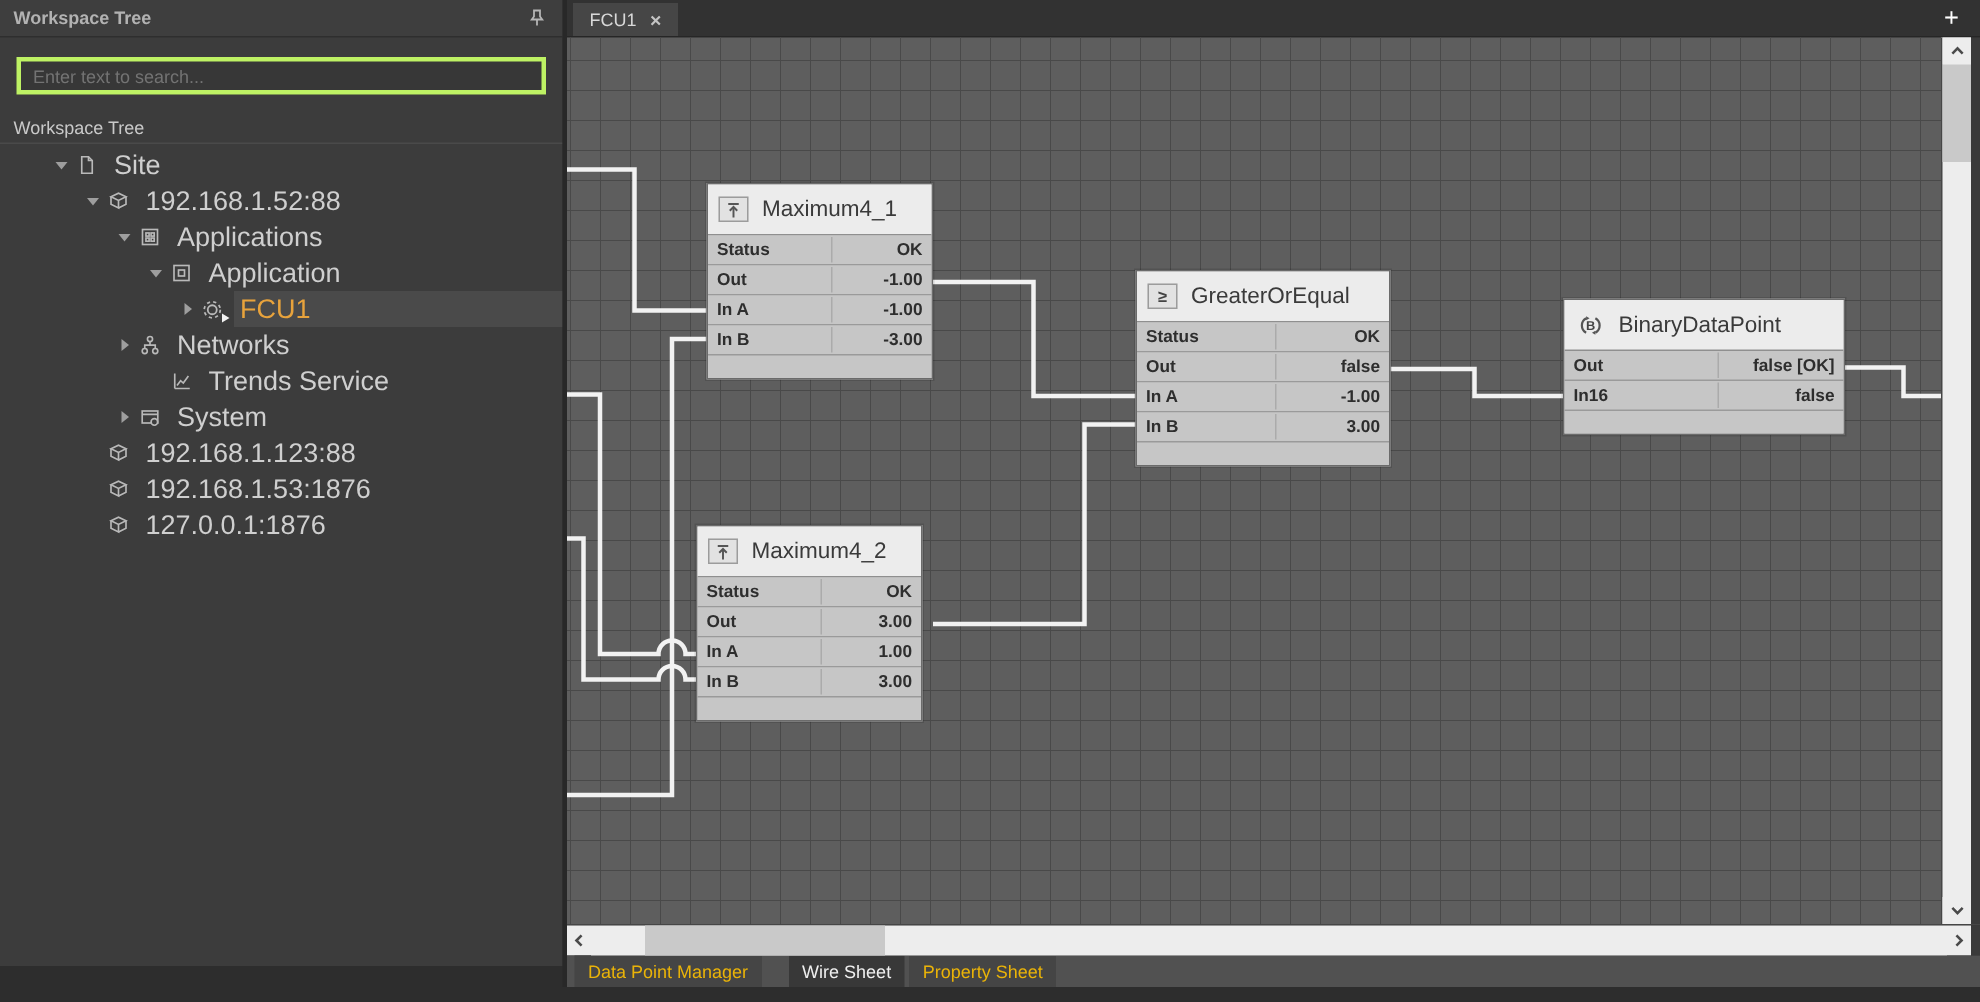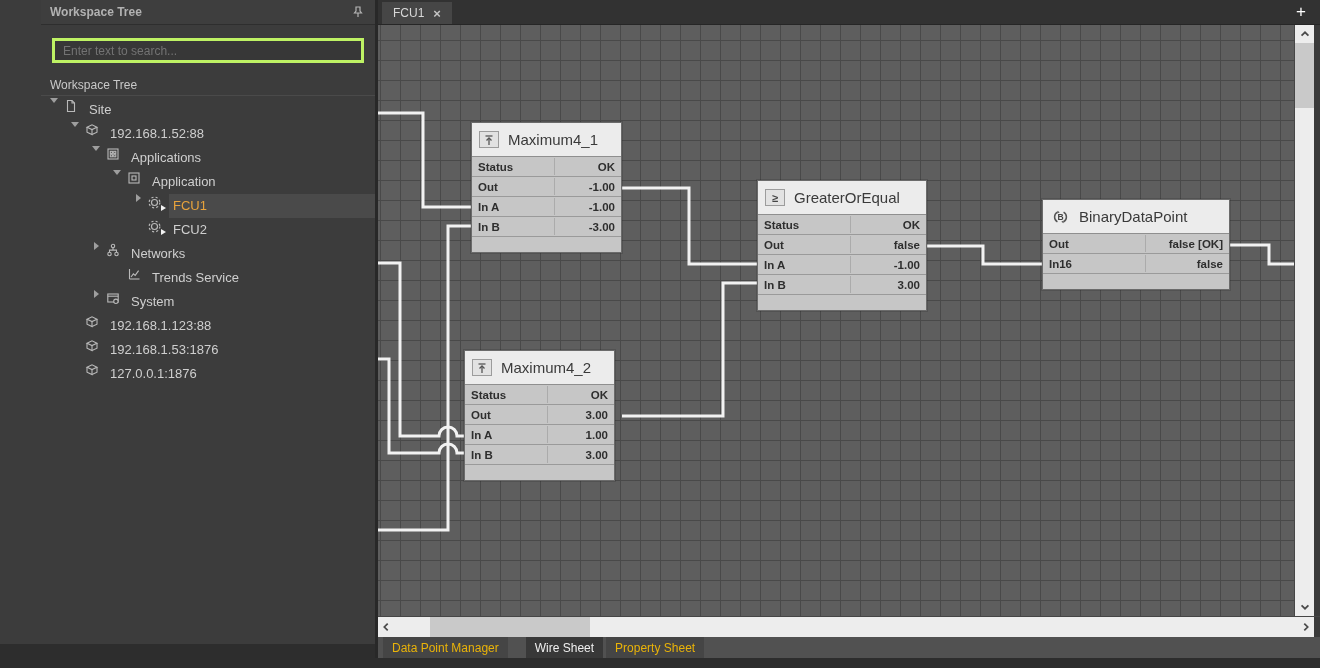--- a/index.html
+++ b/index.html
@@ -1,34 +1,34 @@
 <!DOCTYPE html>
 <html><head>
 <meta charset="utf-8">
 <style>
   * { margin:0; padding:0; box-sizing:border-box; }
   html,body { width:1320px; height:668px; overflow:hidden; background:#2d2d2d;
               font-family:"Liberation Sans", sans-serif; }
   body { position:relative; }
 
   
-  #sidebar { position:absolute; left:0; top:0; width:375px; height:644px; background:#3c3c3c;padding-left:41px; }
+  #sidebar { position:absolute; left:0; top:0; width:375px; height:644px; background:#3c3c3c; }
   #sidebar-header { height:25px; background:#3e3e3e; border-bottom:1px solid #2e2e2e;
                     display:flex; align-items:center; padding:0 9px; }
   #sidebar-header .hdr-title { font-size:12px; font-weight:bold; color:#b2b2b2; flex:1; }
   .pin { width:16px; height:16px; display:flex; align-items:center; justify-content:center; }
   #search-wrap { padding:13px 11px 12px 11px; }
   #search-input { width:100%; height:25px; background:#373737; border:3px solid #bef264;
                   color:#c0c0c0; font-size:12px; padding:0 8px; outline:none;
                   font-family:"Liberation Sans", sans-serif; }
   #search-input::placeholder { color:#737373; }
   #section-hdr { height:21px; display:flex; align-items:center; padding-left:9px;
                  font-size:12px; color:#c9c9c9; border-bottom:1px solid #4a4a4a; }
   #tree { padding-top:2px; }
-  .trow { height:24px; display:flex; align-items:flex-start; font-size:13px; color:#cfcfcf; }
+  .trow { height:24px; display:flex; align-items:center; font-size:18px; color:#cfcfcf;margin-left:28px; }
   .exp { width:14px; min-width:14px; display:flex; justify-content:center; align-items:center; }
   .tri-down { width:0; height:0; border-left:4px solid transparent; border-right:4px solid transparent;
               border-top:5px solid #9e9e9e; }
   .tri-right { width:0; height:0; border-top:4px solid transparent; border-bottom:4px solid transparent;
                border-left:5px solid #9e9e9e; }
   .ticon { width:19px; min-width:19px; height:16px; margin-right:5px; display:flex;
            align-items:center; justify-content:center; position:relative; }
   .ticon svg { stroke:#b9b9b9; fill:none; stroke-width:1.1; }
   .tlabel { flex:1; align-self:stretch; line-height:24px; padding-left:4px; }
   .trow.selected .tlabel { background:#4a4a4a; color:#e8a33c; }
@@ -175,31 +175,20 @@
       <span class="ticon">
         <svg width="15" height="15" viewBox="0 0 14 14">
             <circle cx="7" cy="7" r="2.8"></circle>
             <circle cx="7" cy="7" r="5" stroke-dasharray="2 2"></circle>
           </svg>
         <i class="mini-arrow"></i>
         </span>
       <span class="tlabel">FCU1</span>
     </div>
 
-    <div class="trow" style="padding-left:90px">
-      <span class="exp"></span>
-      <span class="ticon">
-        <svg width="15" height="15" viewBox="0 0 14 14">
-            <circle cx="7" cy="7" r="2.8"></circle>
-            <circle cx="7" cy="7" r="5" stroke-dasharray="2 2"></circle>
-          </svg>
-        <i class="mini-arrow"></i>
-        </span>
-      <span class="tlabel">FCU2</span>
-    </div>
 
     <div class="trow" style="padding-left:48px">
       <span class="exp">
           <i class="tri-right"></i>
         </span>
       <span class="ticon">
         <svg width="14" height="14" viewBox="0 0 14 14">
             <circle cx="7" cy="3" r="1.7"></circle>
             <circle cx="3.5" cy="11" r="1.7"></circle>
             <circle cx="10.5" cy="11" r="1.7"></circle>

